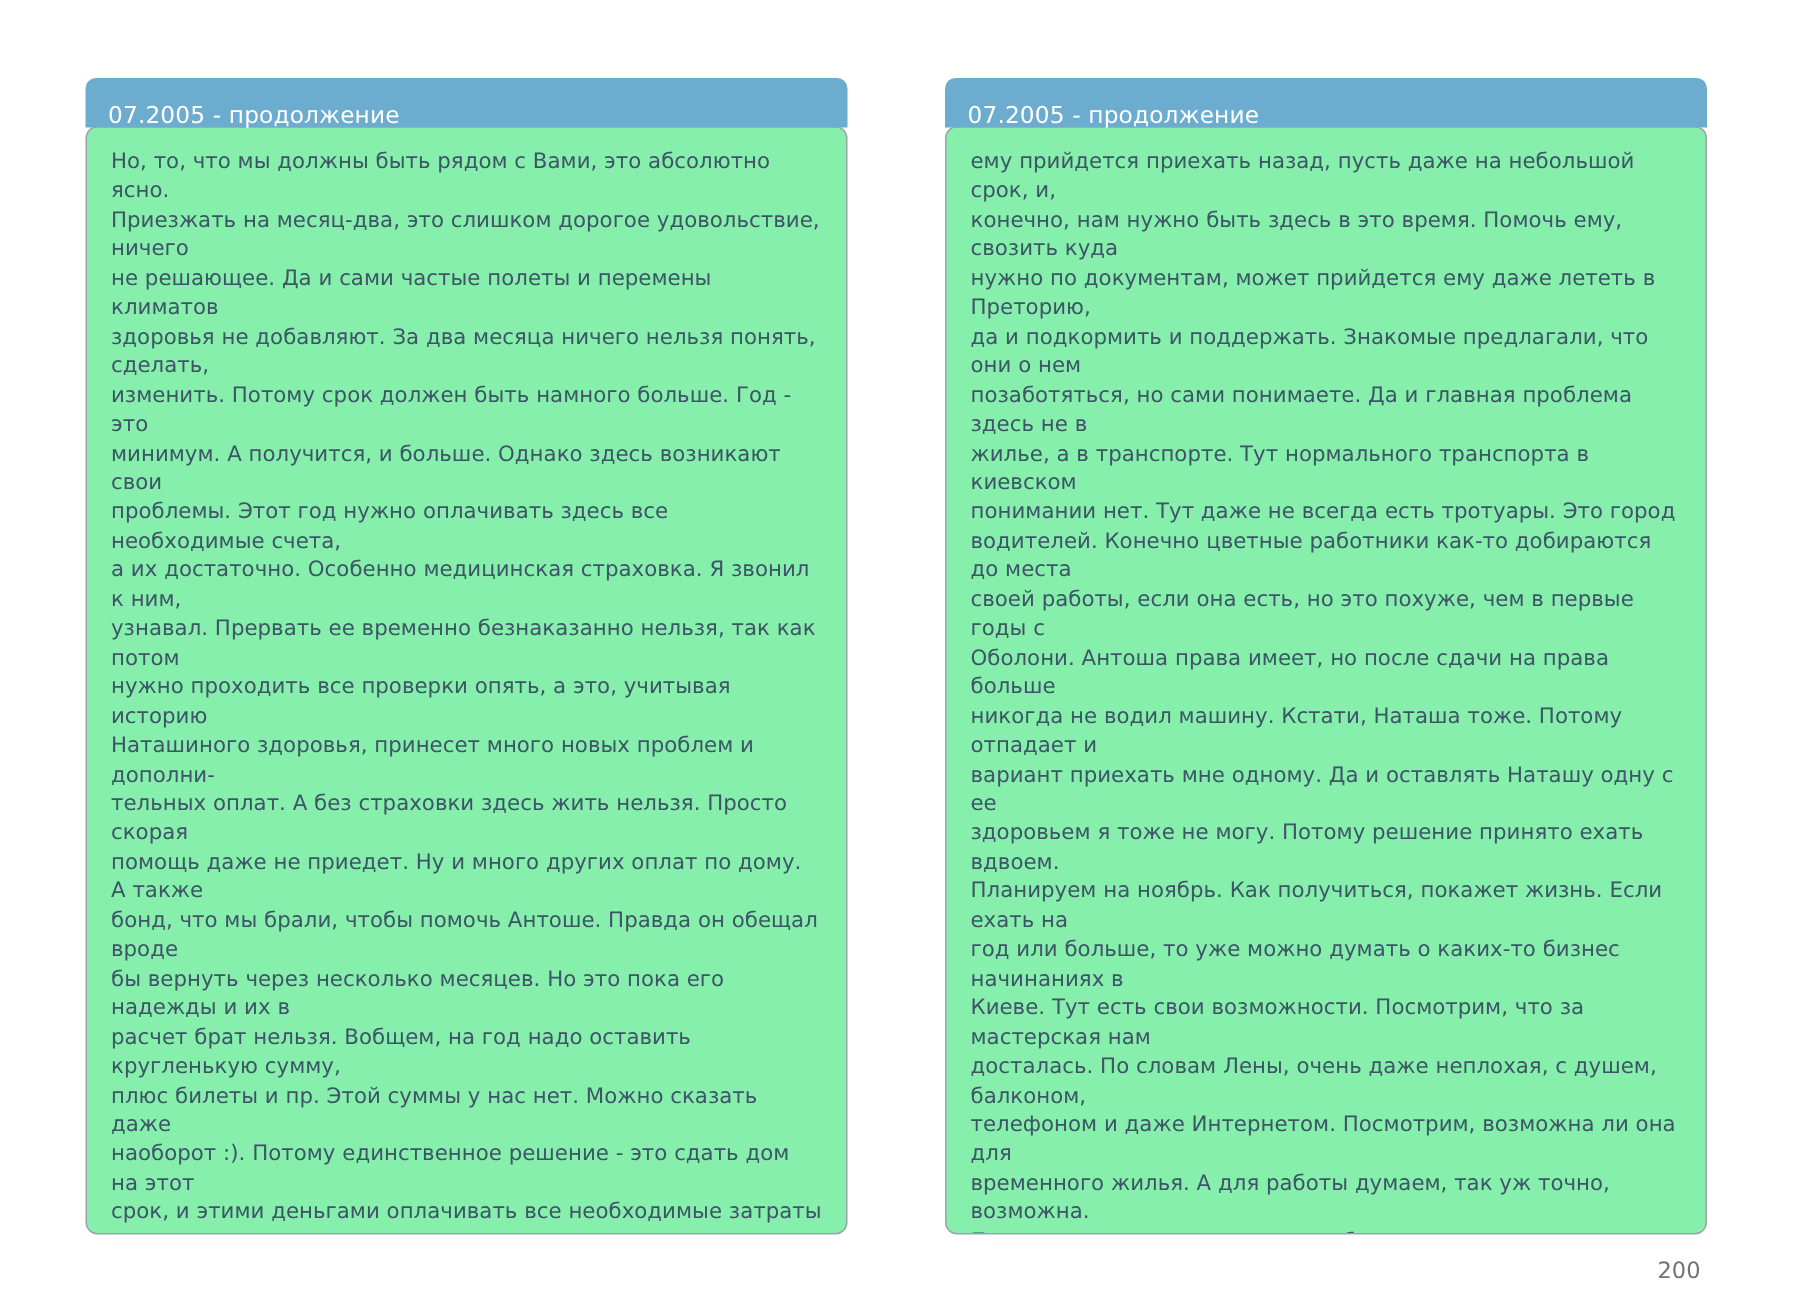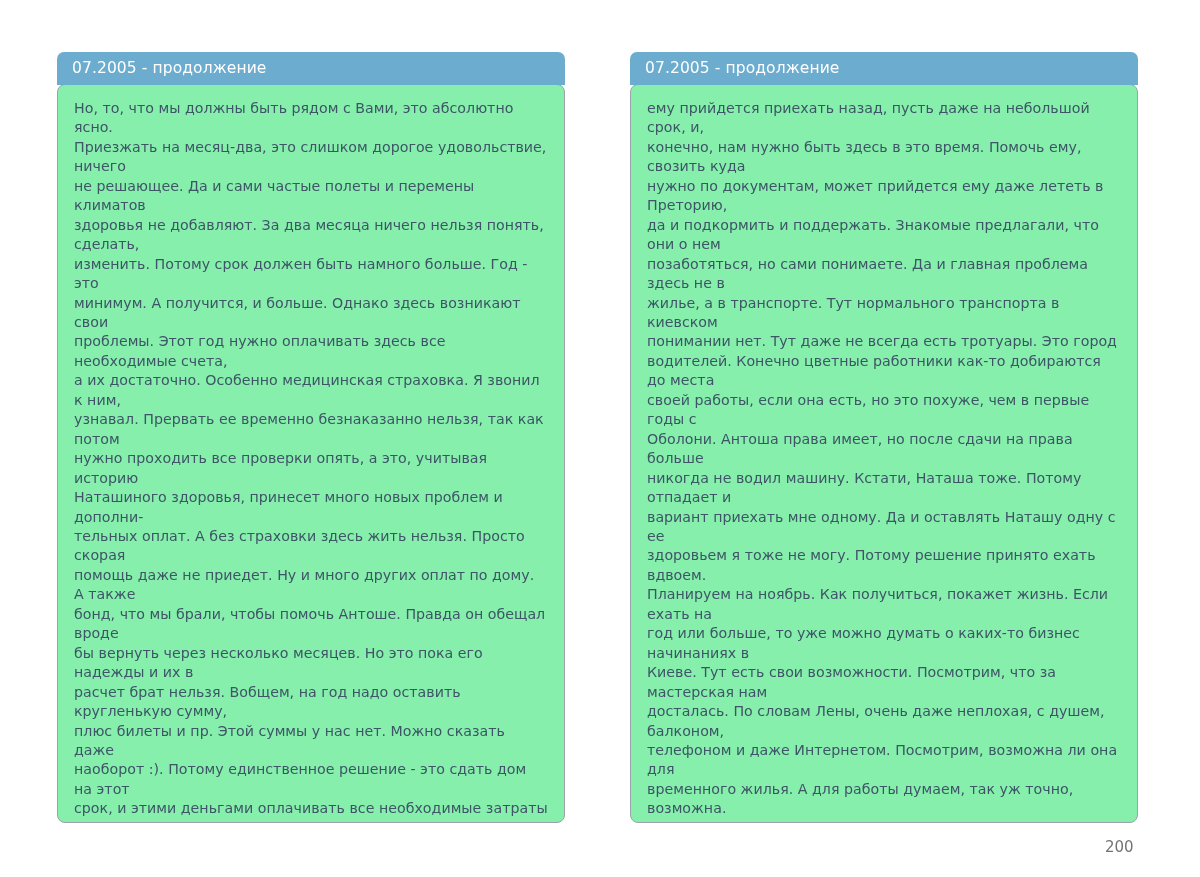--- a/index.html
+++ b/index.html
@@ -46,21 +46,21 @@
 
   
   .panel-header {
     position: relative;
     box-sizing: border-box;
     height: 33px;
     background: #6cacce;
     border-radius: 7px 7px 0 0;
     padding: 0 0 0 15px;
     display: flex;
-    align-items: center;
+    align-items: flex-end;
     z-index: 2;
   }
 
   .panel-header-title {
     color: #ffffff;
     font-size: 15.5px;
     line-height: 1;
     letter-spacing: 0.1px;
     white-space: nowrap;
   }

